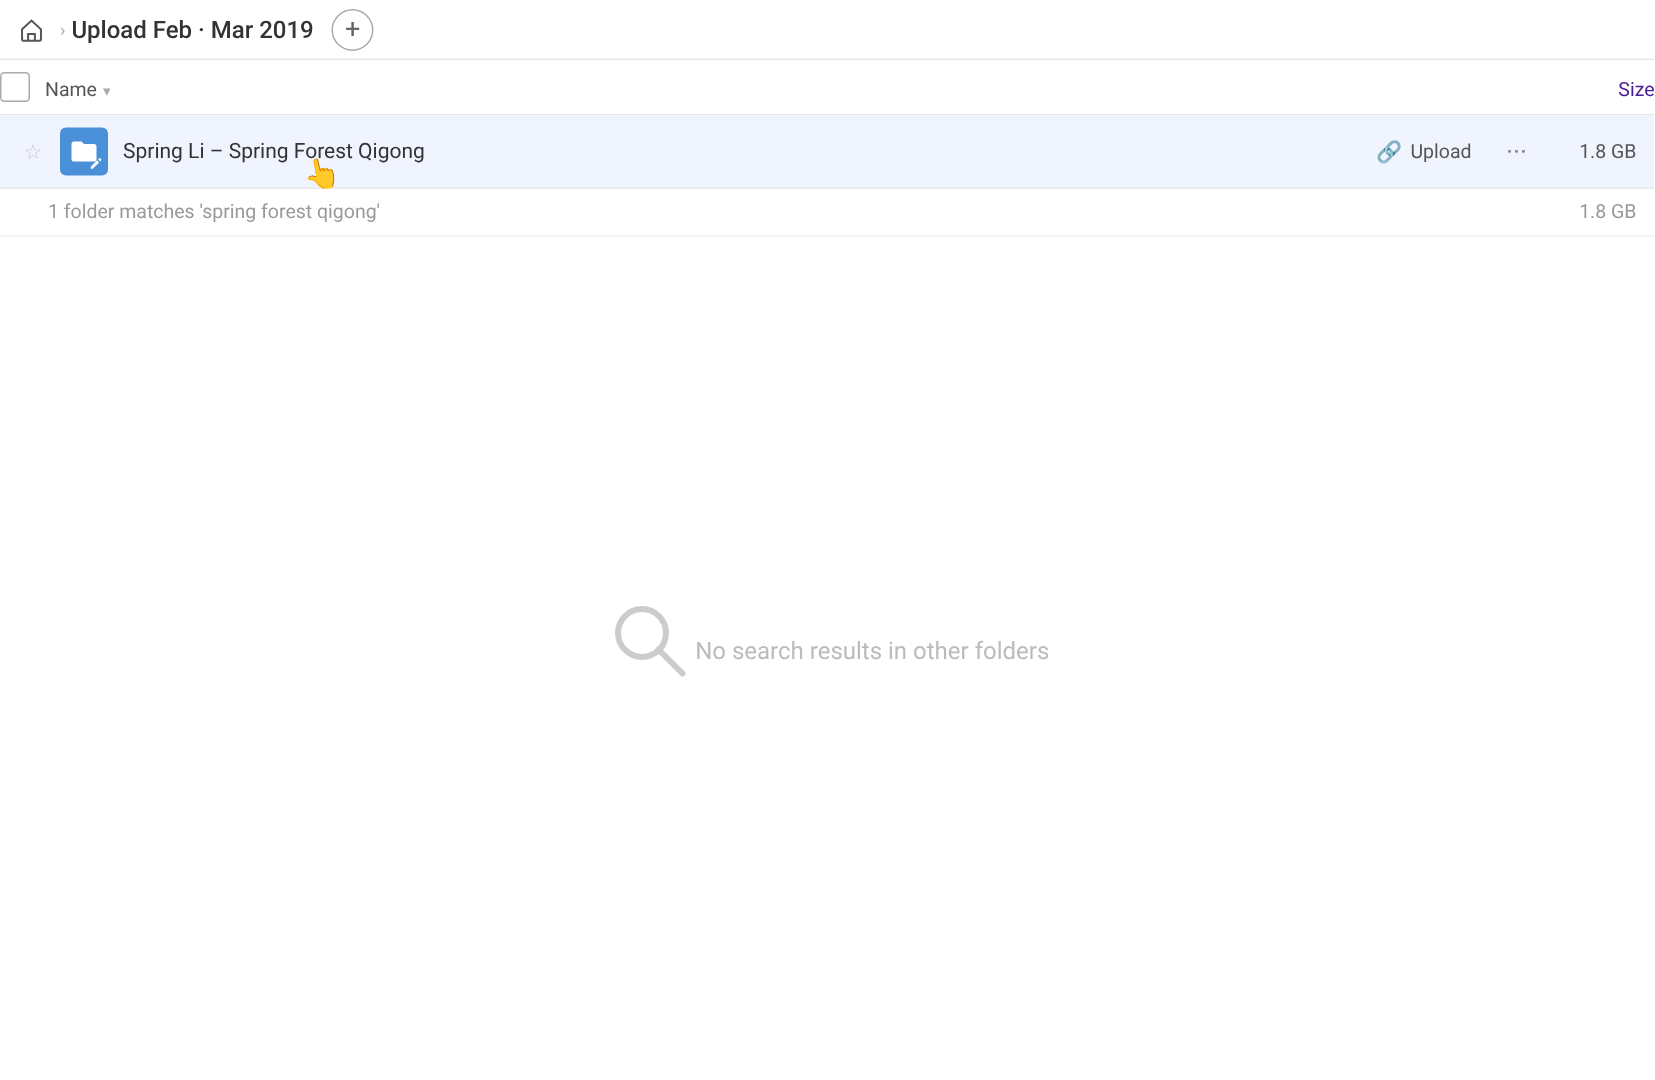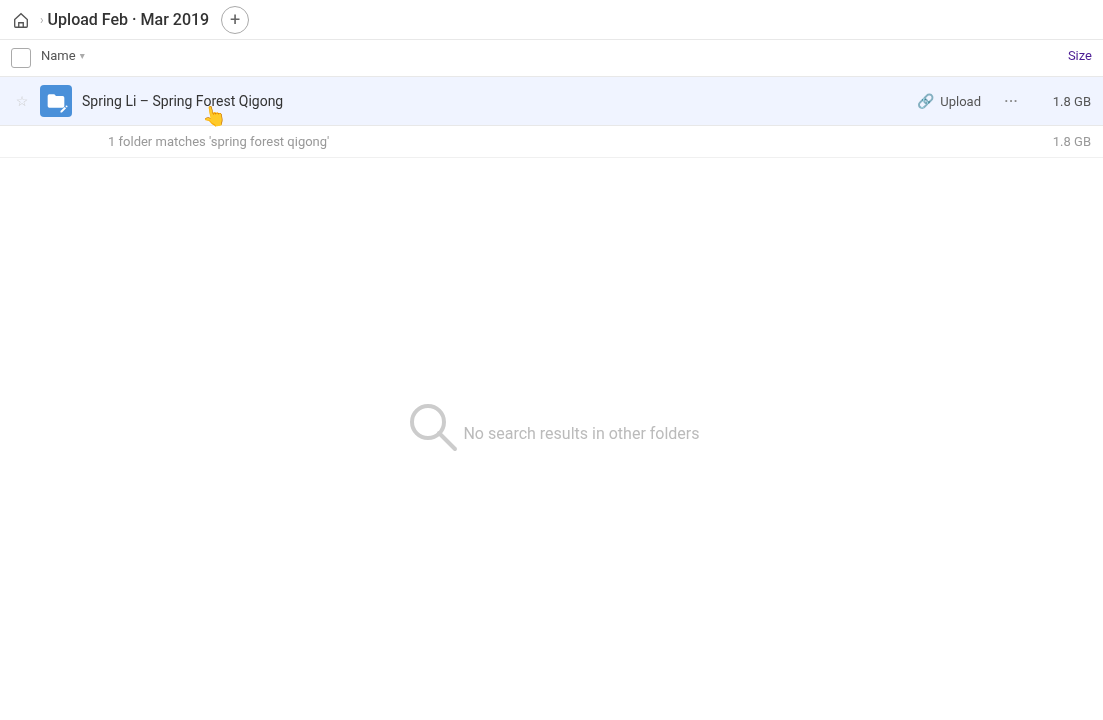--- a/index.html
+++ b/index.html
@@ -50,22 +50,22 @@
       cursor: pointer;
       margin-left: 12px;
       color: #666;
       font-size: 18px;
       line-height: 1;
     }
 
     
     .col-header {
       display: flex;
-      align-items: flex-start;
-      padding: 8px 11px;
+      align-items: flex-end;
+      padding: 8px 0;
       border-bottom: 1px solid #e8e8e8;
       background: #fff;
     }
     .col-checkbox {
       width: 20px;
       height: 20px;
       border: 1.5px solid #aaa;
       border-radius: 3px;
       margin-right: 10px;
       background: #fff;
@@ -169,21 +169,21 @@
       font-size: 13px;
       color: #555;
       min-width: 50px;
       text-align: right;
     }
 
     
     .match-row {
       display: flex;
       align-items: center;
-      padding: 8px 12px 8px 108px;
+      padding: 8px 12px 8px 32px;
       border-bottom: 1px solid #f0f0f0;
       background: #fff;
     }
     .match-text {
       font-size: 13px;
       color: #999;
       flex: 1;
     }
     .match-size {
       font-size: 13px;

